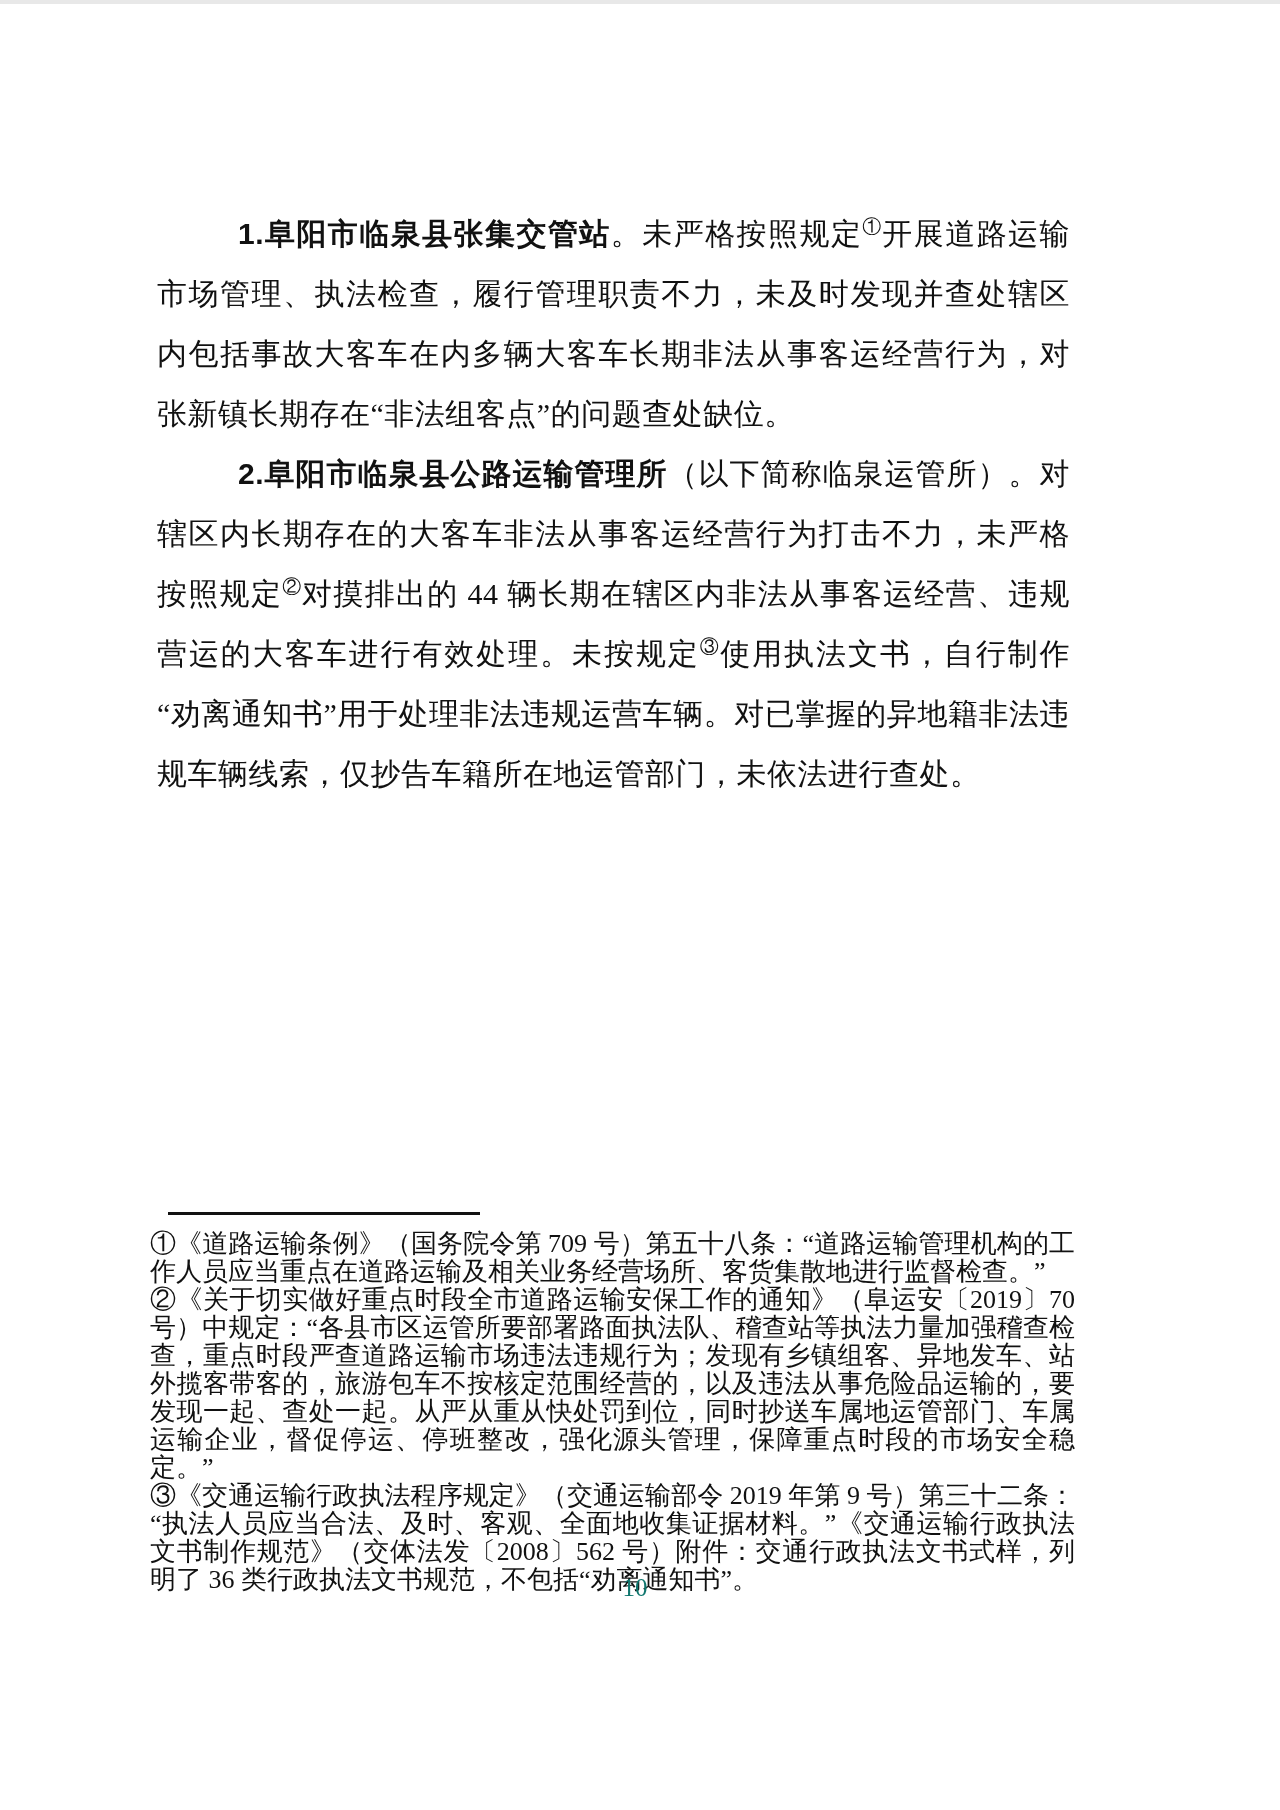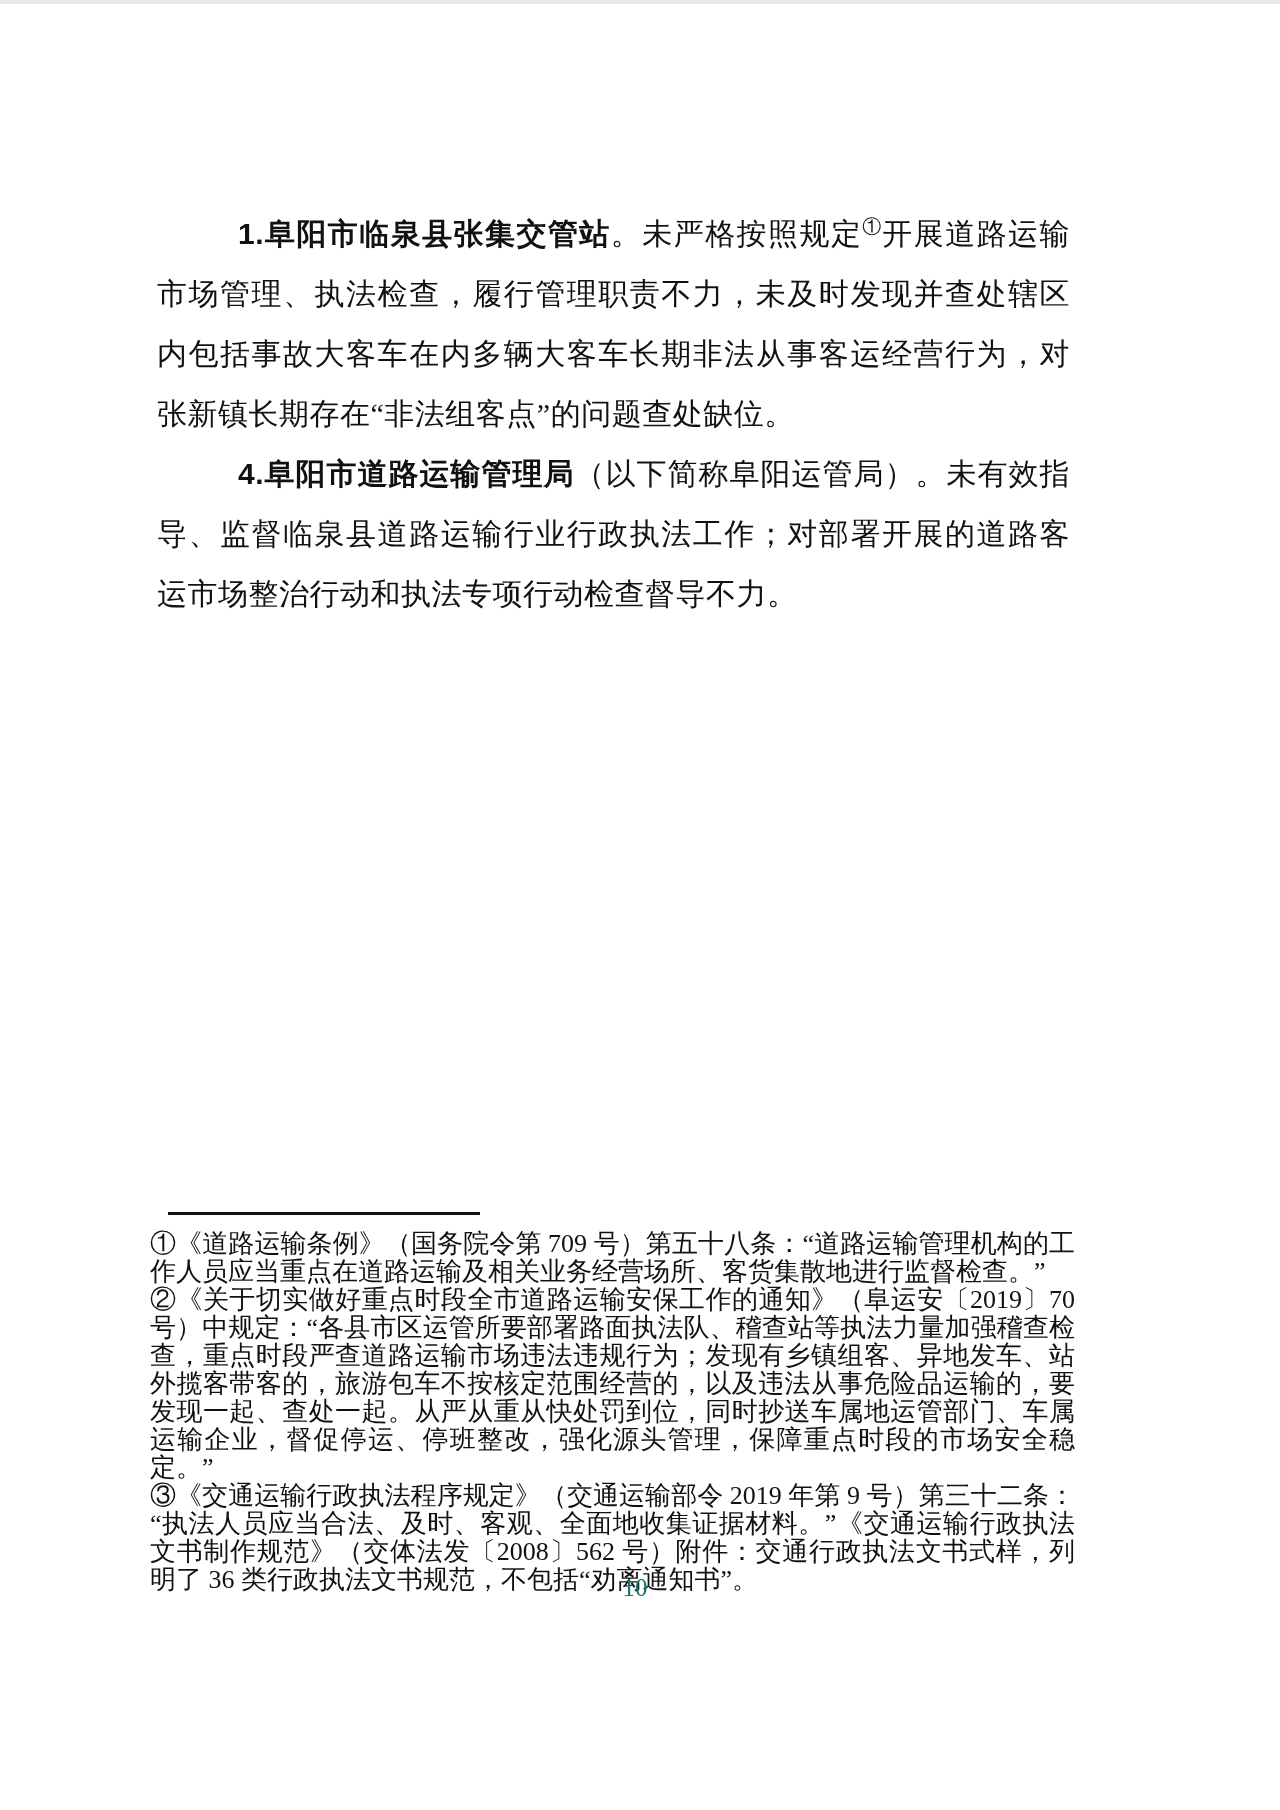--- a/index.html
+++ b/index.html
@@ -71,21 +71,21 @@
     color: #0f766e;
   }
 </style>
 </head>
 <body>
 
 <div class="sheet">
 
   <div class="body-text">
     <p class="para"><span class="head">1.阜阳市临泉县张集交管站</span><span>。未严格按照规定</span><sup class="fnref">①</sup><span>开展道路运输市场管理、执法检查，履行管理职责不力，未及时发现并查处辖区内包括事故大客车在内多辆大客车长期非法从事客运经营行为，对张新镇长期存在“非法组客点”的问题查处缺位。</span></p>
-    <p class="para"><span class="head">4.阜阳市道路运输管理局</span><span>（以下简称阜阳运管局）。未有效指导、监督临泉县道路运输行业行政执法工作；对部署开展的道路客运市场整治行动和执法专项行动检查督导不力。</span></p>
+    <p class="para"><span class="head">2.阜阳市临泉县公路运输管理所</span><span>（以下简称临泉运管所）。对辖区内长期存在的大客车非法从事客运经营行为打击不力，未严格按照规定</span><sup class="fnref">②</sup><span>对摸排出的 44 辆长期在辖区内非法从事客运经营、违规营运的大客车进行有效处理。未按规定</span><sup class="fnref">③</sup><span>使用执法文书，自行制作“劝离通知书”用于处理非法违规运营车辆。对已掌握的异地籍非法违规车辆线索，仅抄告车籍所在地运管部门，未依法进行查处。</span></p>
   </div>
 
   <div class="footnote-rule"></div>
 
   <div class="footnotes">
     <p class="footnote">①《道路运输条例》（国务院令第 709 号）第五十八条：“道路运输管理机构的工作人员应当重点在道路运输及相关业务经营场所、客货集散地进行监督检查。”</p>
     <p class="footnote">②《关于切实做好重点时段全市道路运输安保工作的通知》（阜运安〔2019〕70 号）中规定：“各县市区运管所要部署路面执法队、稽查站等执法力量加强稽查检查，重点时段严查道路运输市场违法违规行为；发现有乡镇组客、异地发车、站外揽客带客的，旅游包车不按核定范围经营的，以及违法从事危险品运输的，要发现一起、查处一起。从严从重从快处罚到位，同时抄送车属地运管部门、车属运输企业，督促停运、停班整改，强化源头管理，保障重点时段的市场安全稳定。”</p>
     <p class="footnote">③《交通运输行政执法程序规定》（交通运输部令 2019 年第 9 号）第三十二条：“执法人员应当合法、及时、客观、全面地收集证据材料。”《交通运输行政执法文书制作规范》（交体法发〔2008〕562 号）附件：交通行政执法文书式样，列明了 36 类行政执法文书规范，不包括“劝离通知书”。</p>
   </div>
 

